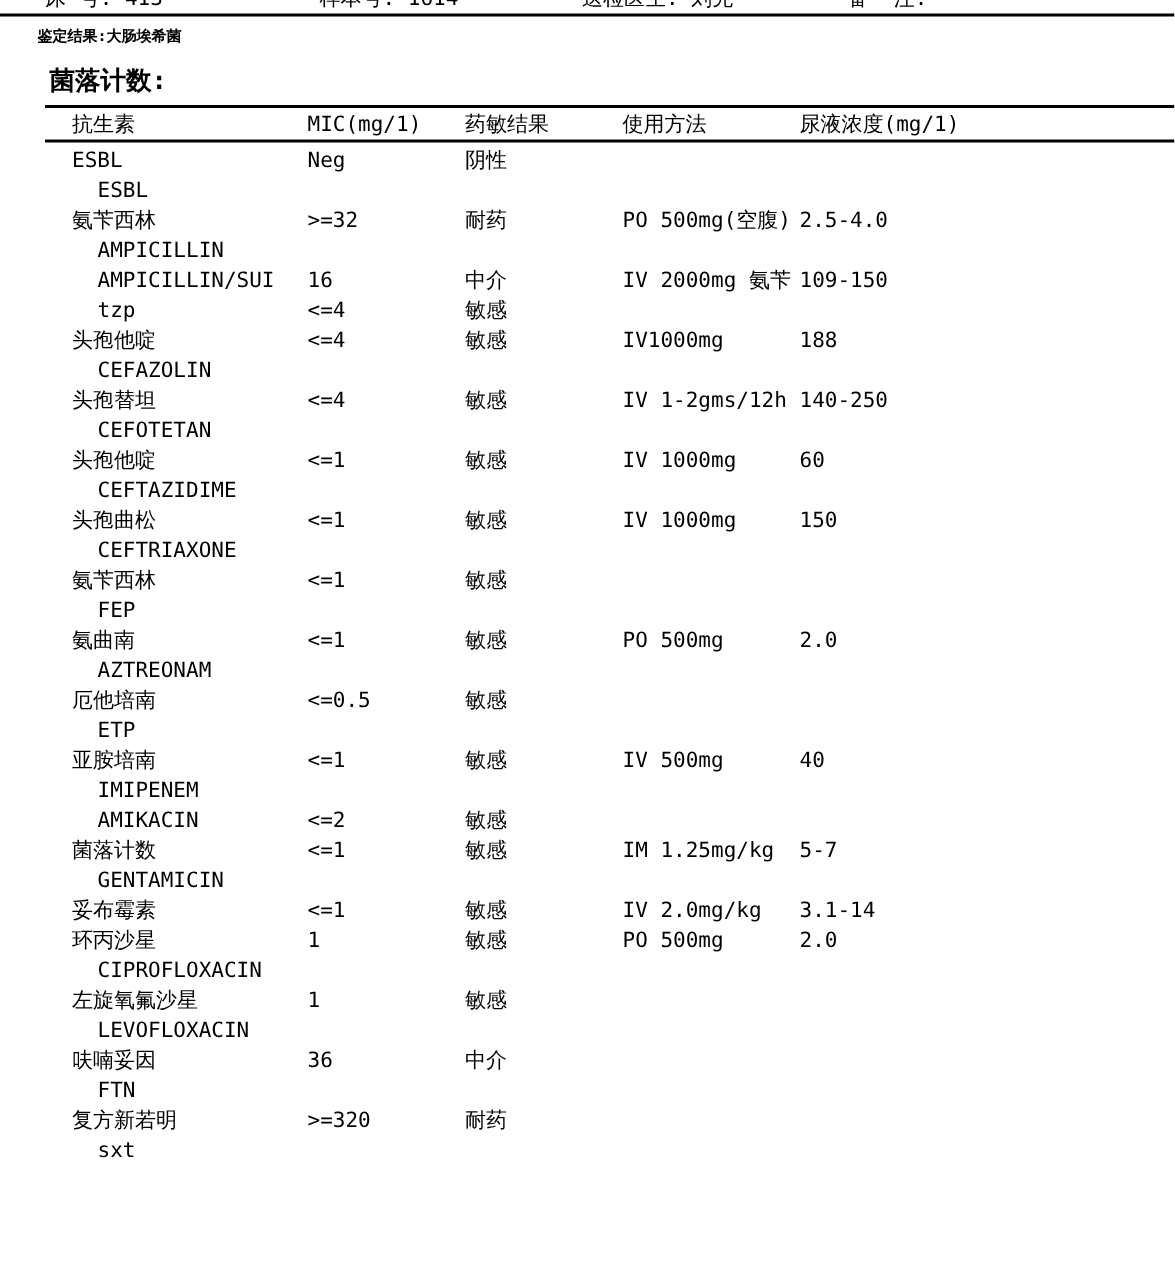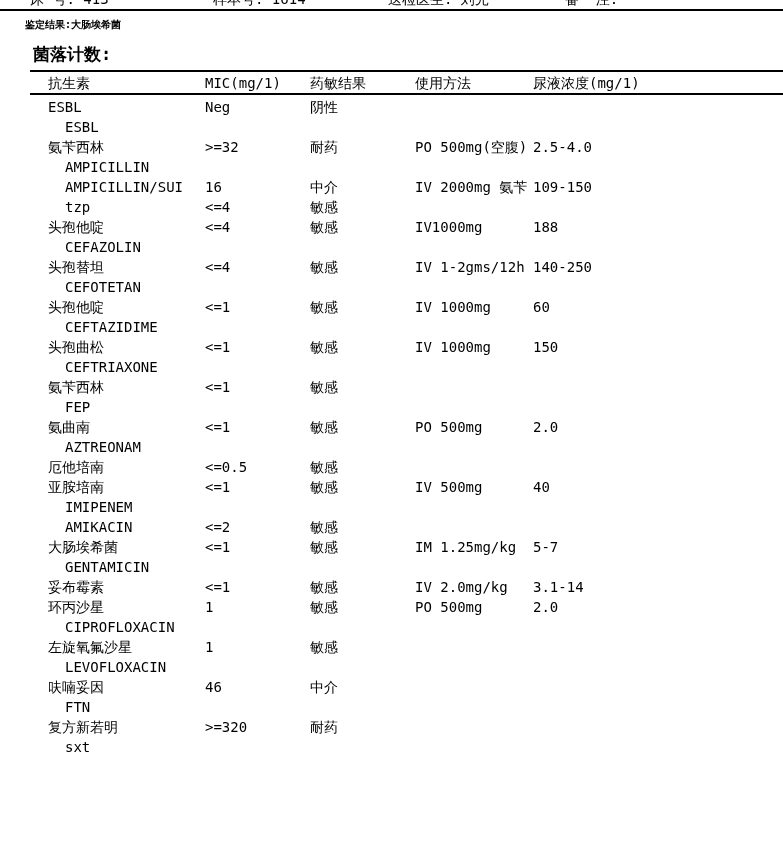--- a/index.html
+++ b/index.html
@@ -210,20 +210,21 @@
     <div class="cell">&lt;=1</div>
     <div class="cell">敏感</div>
     <div class="cell">PO 500mg</div>
     <div class="cell">2.0</div>
     <div class="cell"></div>
   </div>
 
   <div class="row">
     <div class="namecell">
       <div class="cn">厄他培南</div>
+      <div class="en">ETP</div>
     </div>
     <div class="cell">&lt;=0.5</div>
     <div class="cell">敏感</div>
     <div class="cell"></div>
     <div class="cell"></div>
     <div class="cell"></div>
   </div>
 
   <div class="row">
     <div class="namecell">
@@ -243,21 +244,21 @@
     </div>
     <div class="cell">&lt;=2</div>
     <div class="cell">敏感</div>
     <div class="cell"></div>
     <div class="cell"></div>
     <div class="cell"></div>
   </div>
 
   <div class="row">
     <div class="namecell">
-      <div class="cn">大肠埃希菌</div>
+      <div class="cn">菌落计数</div>
       <div class="en">GENTAMICIN</div>
     </div>
     <div class="cell">&lt;=1</div>
     <div class="cell">敏感</div>
     <div class="cell">IM 1.25mg/kg</div>
     <div class="cell">5-7</div>
     <div class="cell"></div>
   </div>
 
   <div class="row">
@@ -293,21 +294,21 @@
     <div class="cell"></div>
     <div class="cell"></div>
     <div class="cell"></div>
   </div>
 
   <div class="row">
     <div class="namecell">
       <div class="cn">呋喃妥因</div>
       <div class="en">FTN</div>
     </div>
-    <div class="cell">46</div>
+    <div class="cell">36</div>
     <div class="cell">中介</div>
     <div class="cell"></div>
     <div class="cell"></div>
     <div class="cell"></div>
   </div>
 
   <div class="row">
     <div class="namecell">
       <div class="cn">复方新若明</div>
       <div class="en">sxt</div>

